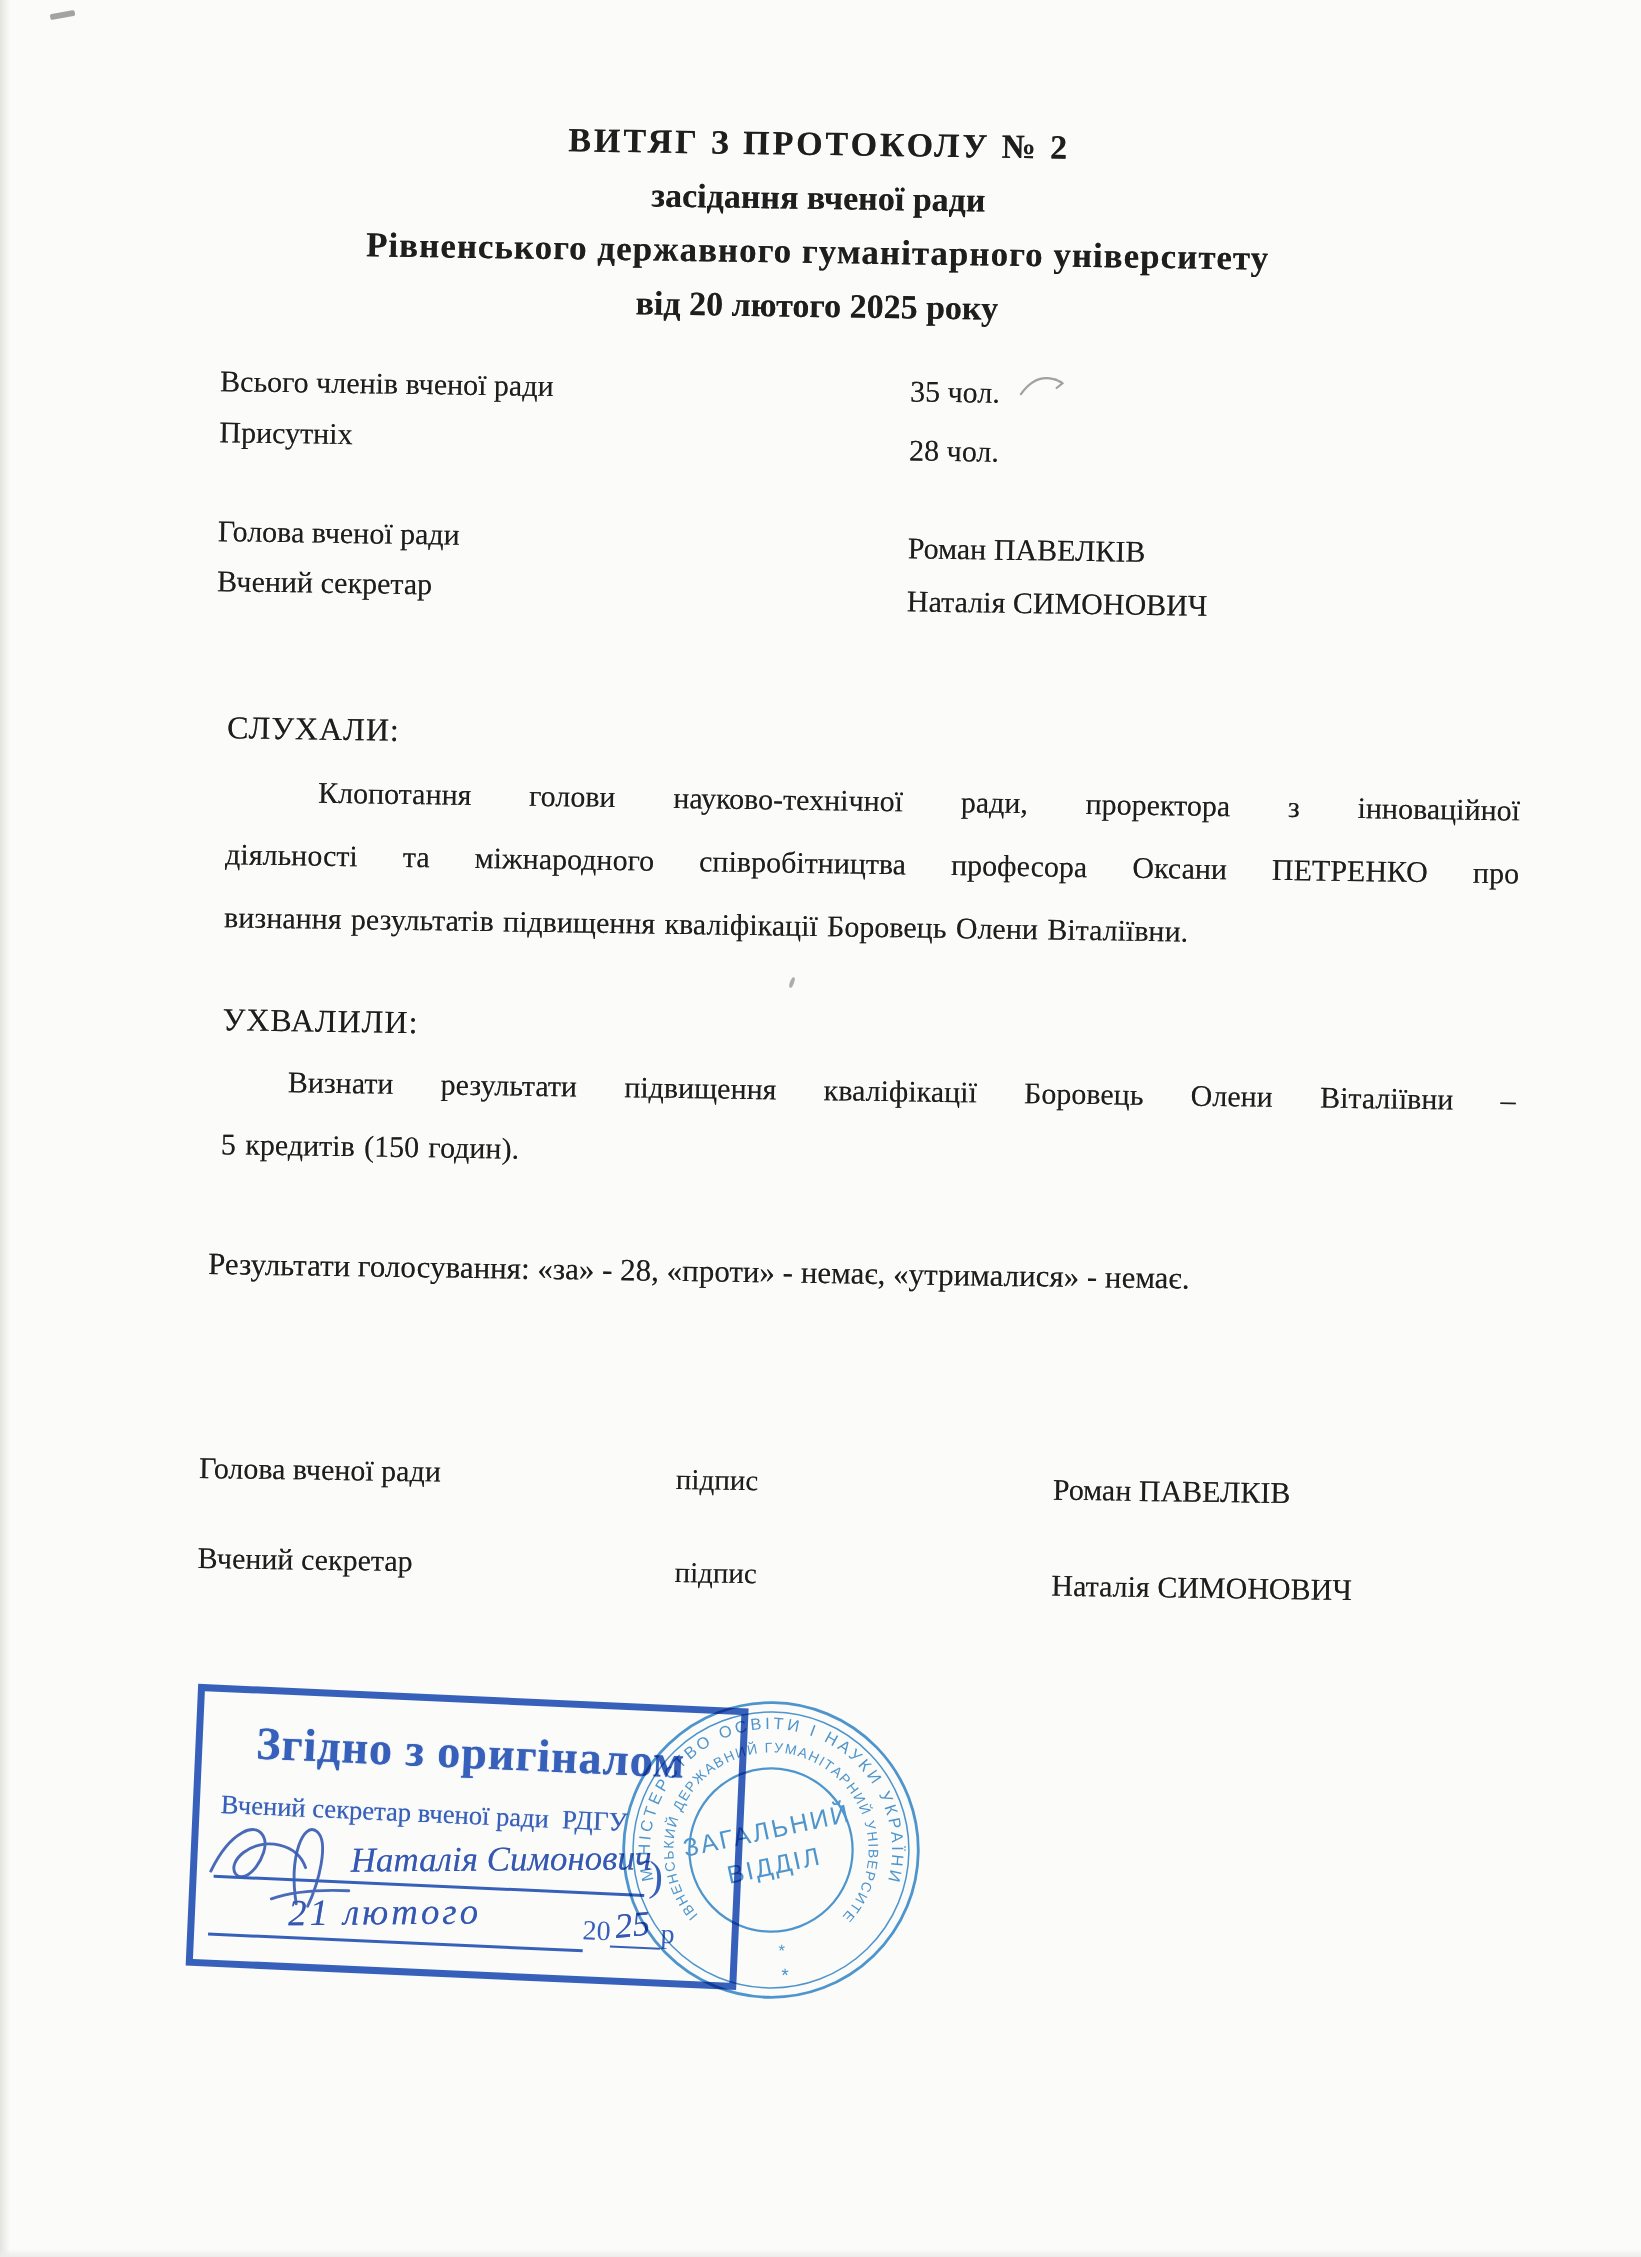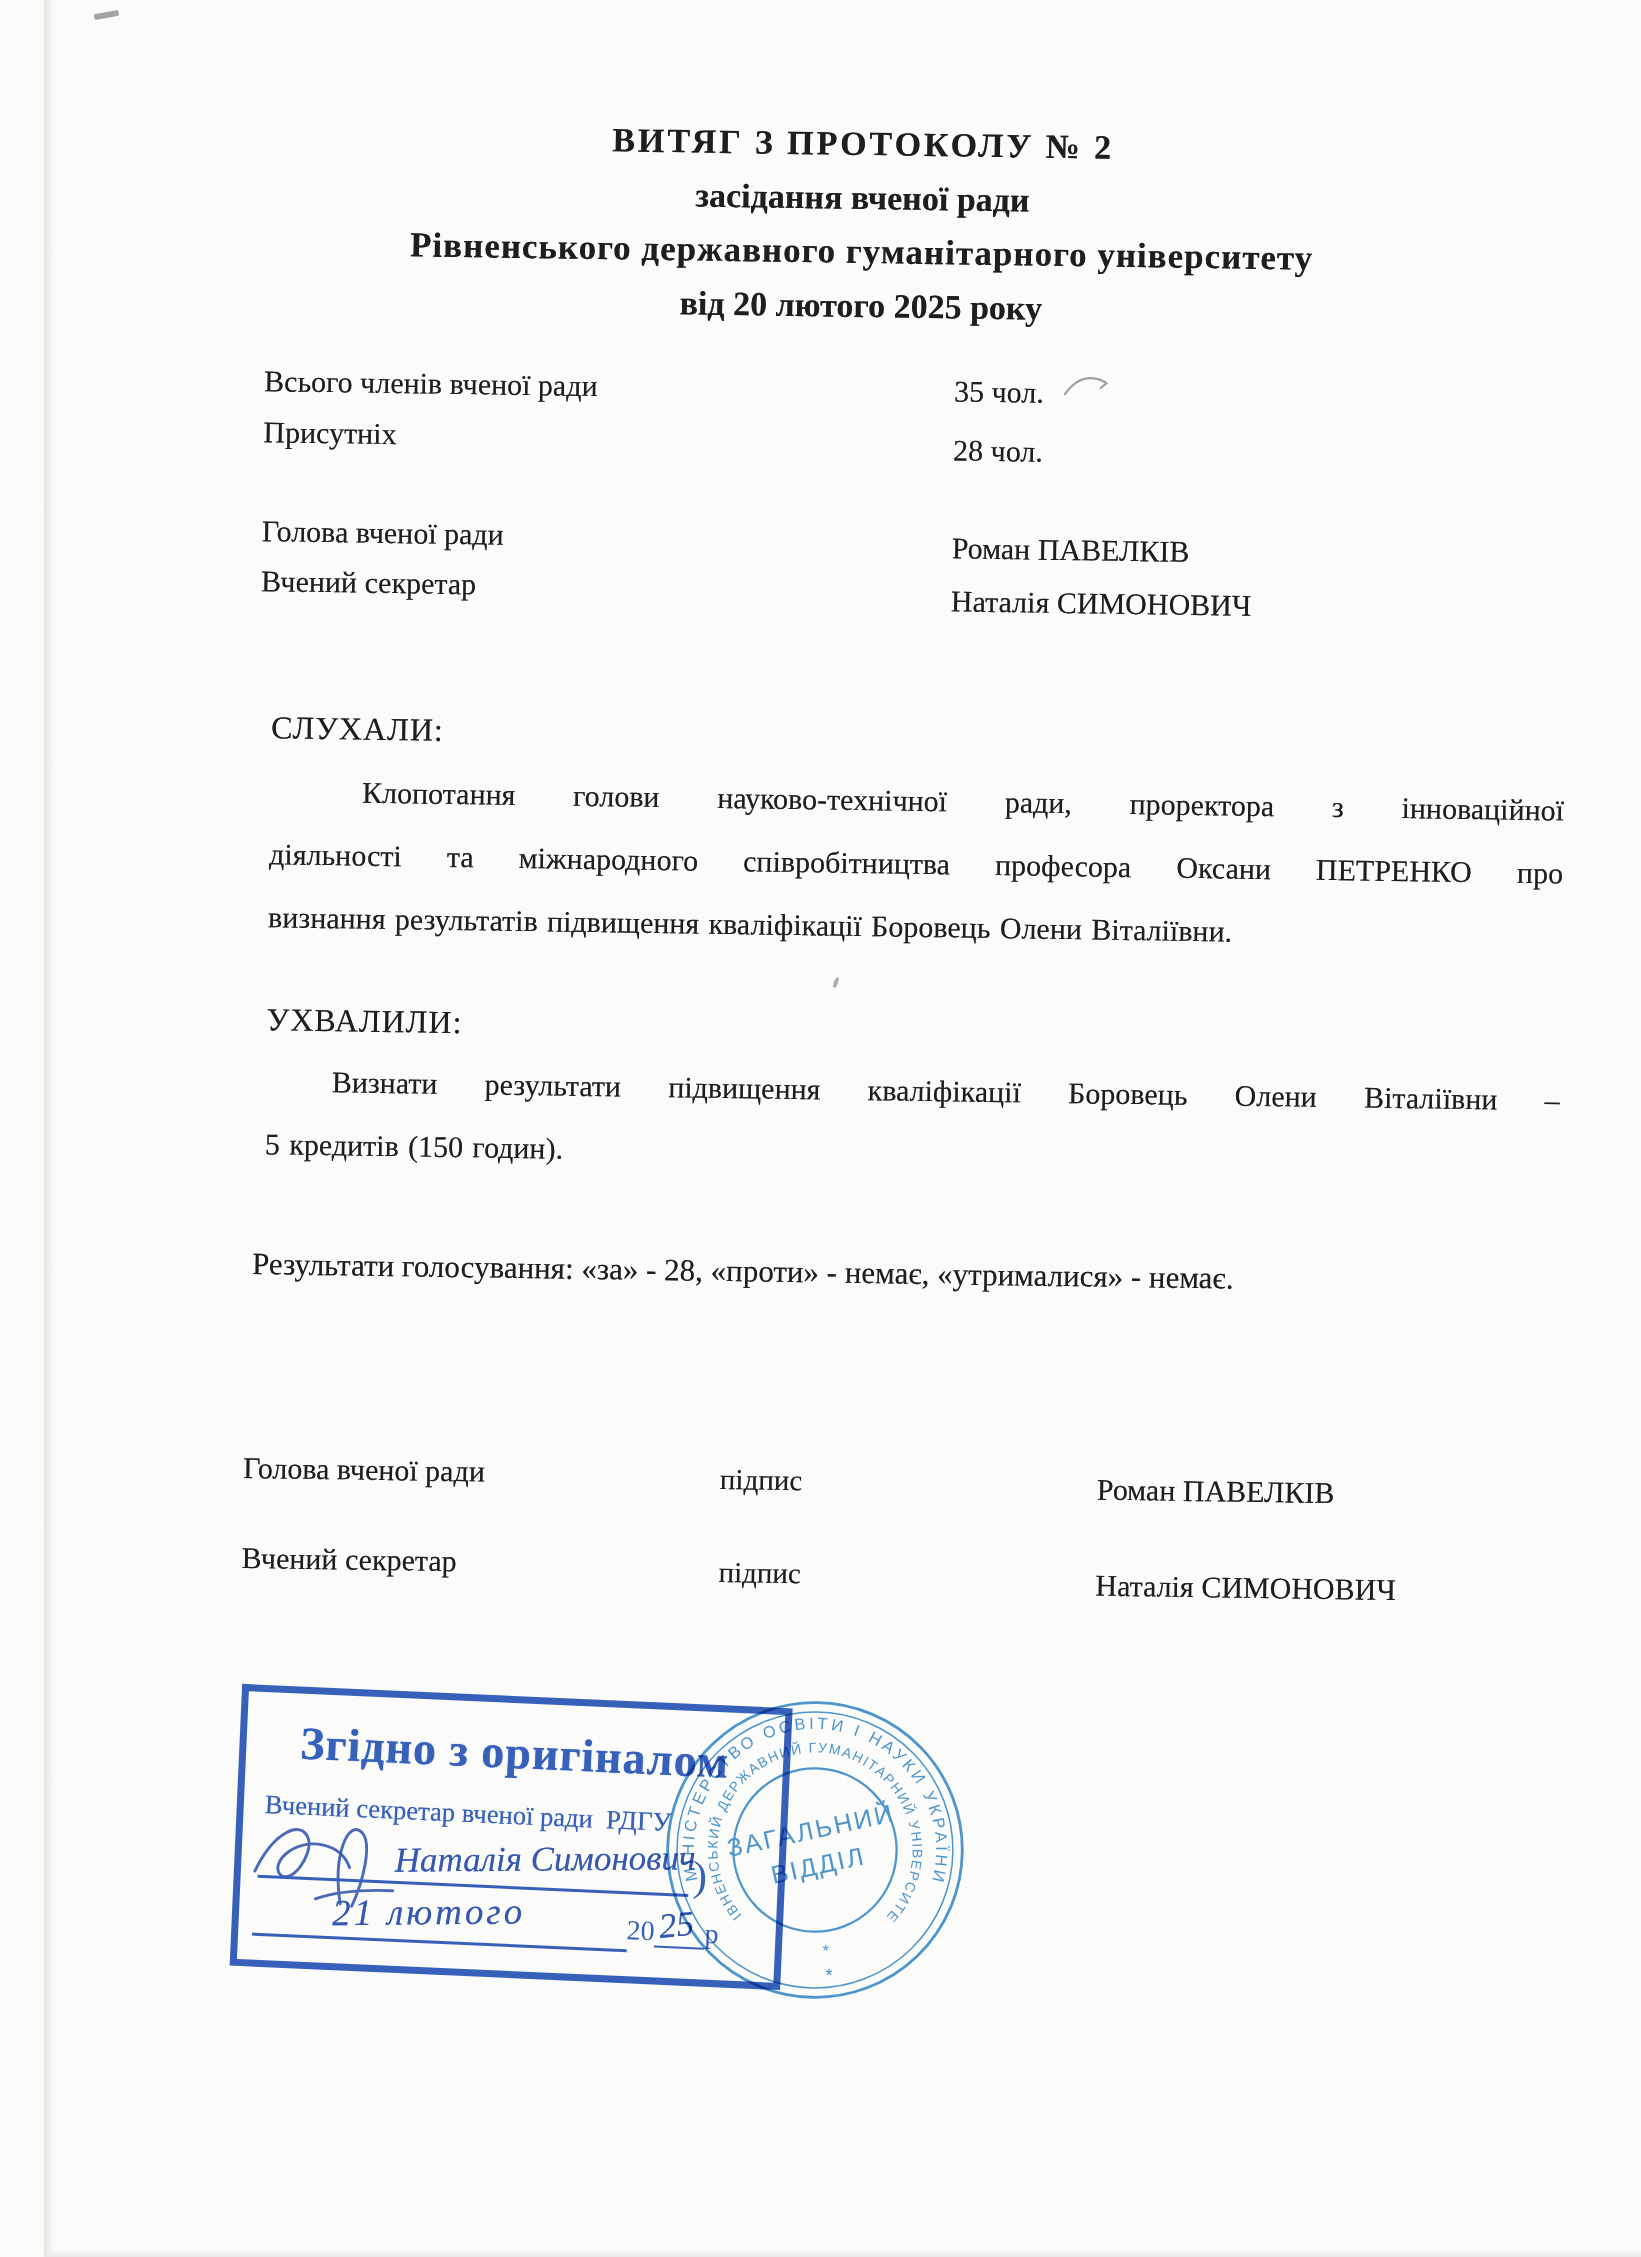--- a/index.html
+++ b/index.html
@@ -2,21 +2,21 @@
 <html><head>
 <meta charset="utf-8">
 <style>
   html,body{margin:0;padding:0;}
   body{
     width:1641px;height:2257px;position:relative;overflow:hidden;
     background:#fbfbf9;
     font-family:"Liberation Serif", serif;
     color:#1e1e1e;
   }
-  .page{position:absolute;inset:0;margin-left:44px;}
+  .page{position:absolute;inset:0;}
   .edge-shade-left{position:absolute;left:0;top:0;bottom:0;width:9.7px;
     background:linear-gradient(to right,#e3e3e0,rgba(255,255,255,0));pointer-events:none;}
   .edge-shade-bottom{position:absolute;left:0;right:0;bottom:0;height:7.7px;
     background:linear-gradient(to top,#ececea,rgba(255,255,255,0));pointer-events:none;}
   .scan-dash{position:absolute;left:50px;top:11.6px;width:25px;height:5.8px;
     background:#4c4c4c;opacity:.5;transform:rotate(-10deg);border-radius:1.9px;}
   .speck{position:absolute;background:#6b6b6b;opacity:.55;}
   .speck.comma{left:790px;top:977px;width:3.9px;height:10.6px;border-radius:60% 40% 50% 50%;transform:rotate(18deg);}
 
   

